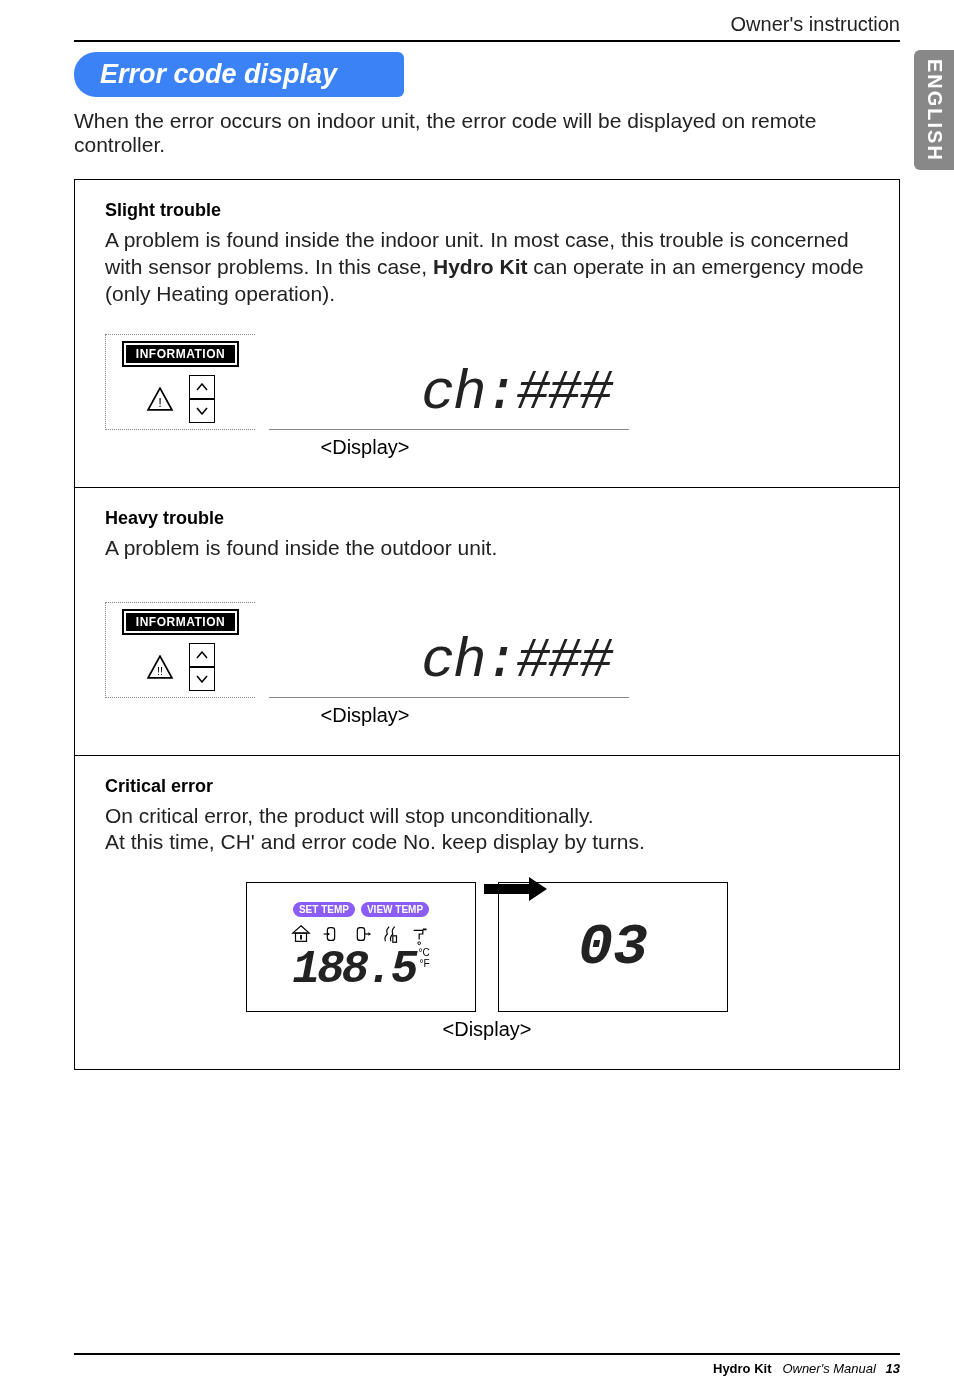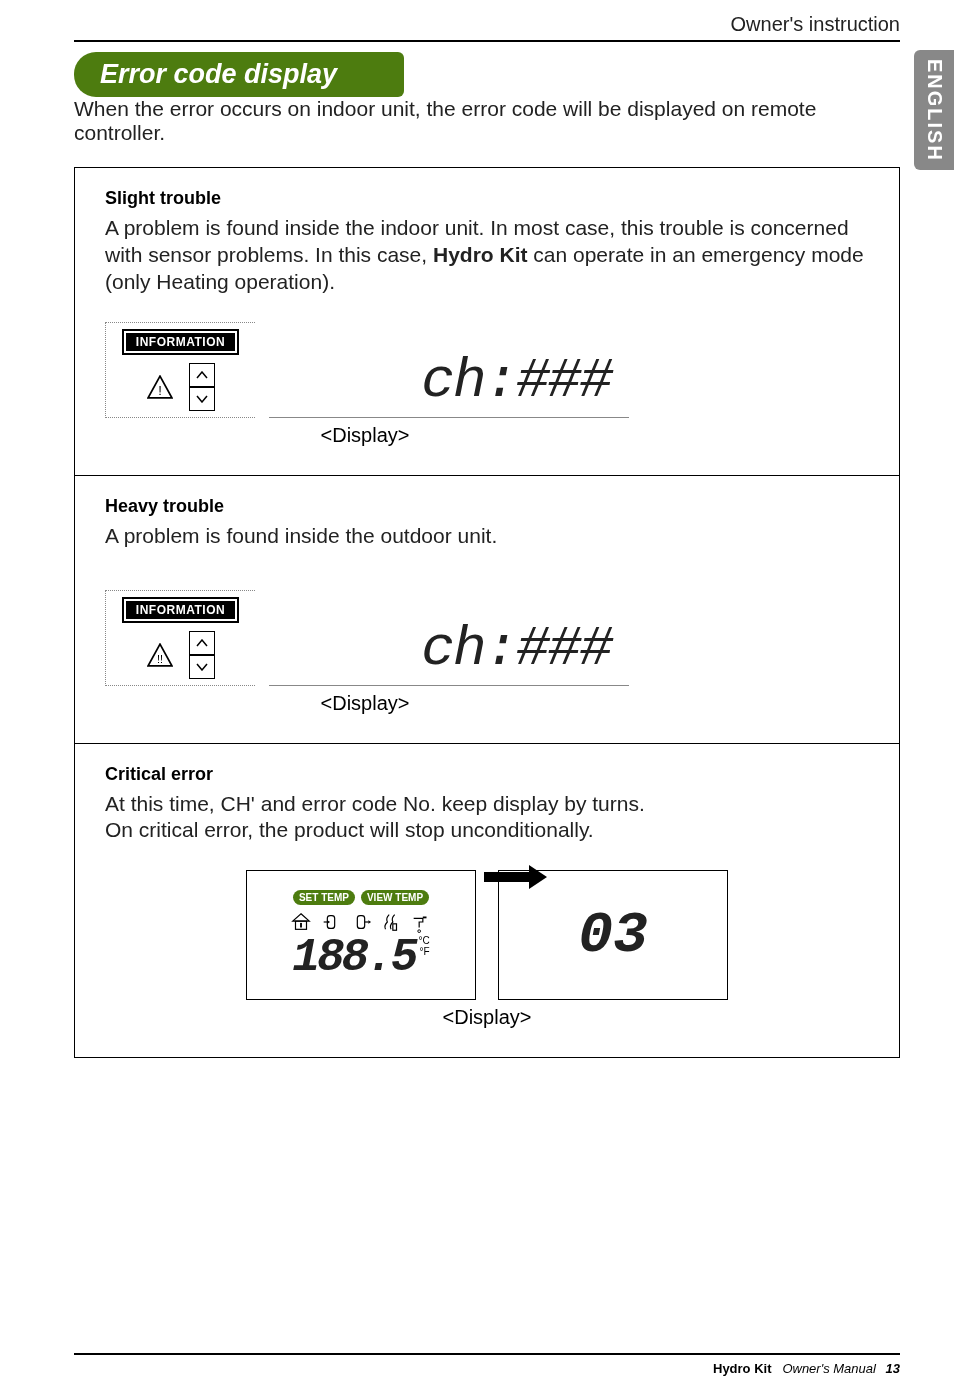--- a/index.html
+++ b/index.html
@@ -8,23 +8,23 @@
   .header-line { position: absolute; top: 40px; left: 74px; right: 54px; border-top: 2.5px solid #000; }
   .owner-instr { position: absolute; top: 13px; right: 54px; font-size: 20px; color: #222; }
   .side-tab { position: absolute; top: 50px; right: 0; width: 40px; height: 120px; background: #888; border-radius: 6px 0 0 6px; display: flex; align-items: center; justify-content: center; }
   .side-tab span { writing-mode: vertical-rl; text-orientation: mixed; color: #fff; font-weight: bold; font-size: 20px; letter-spacing: 2px; }
   .footer { position: absolute; bottom: 24px; left: 74px; right: 54px; border-top: 2px solid #000; padding-top: 6px; text-align: right; font-size: 13px; }
   .footer .hk { font-weight: 900; font-family: Arial, sans-serif; }
   .footer .om { font-style: italic; }
   .footer .pn { font-weight: 900; font-style: italic; margin-left: 6px; }
 
   .content { position: absolute; top: 52px; left: 74px; right: 54px; }
-  .title-pill { background: #4d7c0f; border-radius: 22px 6px 6px 22px; padding: 7px 26px; display: inline-block; min-width: 330px; }
+  .title-pill { background: #3b82f6; border-radius: 22px 6px 6px 22px; padding: 7px 26px; display: inline-block; min-width: 330px; }
   .title-pill span { color: #fff; font-weight: 700; font-style: italic; font-size: 27px; }
-  .intro { margin-top: 0; font-size: 21px; color: #222; }
+  .intro { margin-top: 12px; font-size: 21px; color: #222; }
 
   .big-box { margin-top: 22px; border: 1.5px solid #000; padding: 0; }
   .section { padding: 20px 30px 28px 30px; border-bottom: 1.5px solid #000; }
   .section:last-child { border-bottom: none; }
   .sec-title { font-weight: 700; font-size: 18px; margin-bottom: 6px; }
   .sec-body { font-size: 21px; line-height: 1.28; color: #222; }
   .sec-body .bold { font-weight: 900; }
 
   .lcd-row { display: flex; align-items: flex-end; gap: 14px; margin-top: 26px; }
   .dot-border { border: 1px dotted #888; border-right: none; padding: 10px 10px 6px 10px; display: flex; flex-direction: column; align-items: center; gap: 10px; height: 96px; justify-content: flex-end; width: 150px; }
@@ -40,21 +40,21 @@
   .lcd-text { font-family: 'Courier New', monospace; font-size: 56px; font-style: italic; font-weight: 400; letter-spacing: -2px; color: #222; }
   .display-caption { text-align: center; font-size: 20px; margin-top: 6px; width: 520px; }
 
   .triple { display: flex; gap: 22px; margin-top: 26px; align-items: stretch; justify-content: center; }
   .panel { border: 1.5px solid #000; padding: 10px 14px; display: flex; flex-direction: column; align-items: center; justify-content: center; }
   .panel-a { width: 230px; height: 130px; }
   .panel-b { width: 230px; height: 130px; position: relative; }
   .panel-c { width: 230px; height: 130px; position: relative; }
 
   .chip-row { display: flex; gap: 6px; margin-bottom: 6px; }
-  .chip { background: #4d7c0f; color: #fff; font-size: 10px; font-weight: 700; padding: 2px 6px; border-radius: 9px; }
+  .chip { background: #8b5cf6; color: #fff; font-size: 10px; font-weight: 700; padding: 2px 6px; border-radius: 9px; }
   .icon-row { display: flex; gap: 8px; align-items: center; margin-bottom: 2px; }
   .mini-icon { width: 22px; height: 22px; }
   .seg-big { font-family: 'Courier New', monospace; font-size: 46px; font-weight: 700; font-style: italic; letter-spacing: -3px; color: #222; line-height: 1; }
   .unit-col { display: flex; flex-direction: column; font-size: 10px; align-items: flex-end; margin-left:3px; }
   .seg-mid { font-family: 'Courier New', monospace; font-size: 58px; font-weight: 700; font-style: italic; color: #222; }
 
   .arrow-svg { position: absolute; top: -14px; left: -30px; width: 80px; height: 50px; }
   .display-caption-c { text-align: center; font-size: 20px; margin-top: 6px; }
 </style>
 </head>
@@ -145,22 +145,22 @@
           <div class="lcd-main">
             <div class="lcd-text">ch:###</div>
           </div>
         </div>
         <div class="display-caption">&lt;Display&gt;</div>
       </div>
 
       <div class="section">
         <div class="sec-title">Critical error</div>
         <div class="sec-body">
+          <div>On critical error, the product will stop unconditionally.</div>
           <div>At this time, CH' and error code No. keep display by turns.</div>
-          <div>On critical error, the product will stop unconditionally.</div>
         </div>
         <div class="triple">
           <div class="panel panel-a">
             <div class="chip-row">
               <div class="chip">SET TEMP</div>
               <div class="chip">VIEW TEMP</div>
             </div>
             <div class="icon-row">
               <svg class="mini-icon" viewBox="0 0 24 24">
                   <polygon points="12,3 21,11 3,11" fill="none" stroke="#000" stroke-width="1.3"></polygon>

